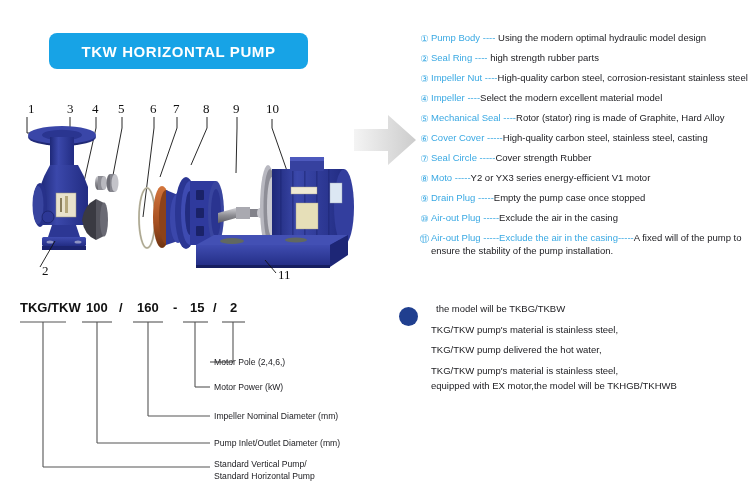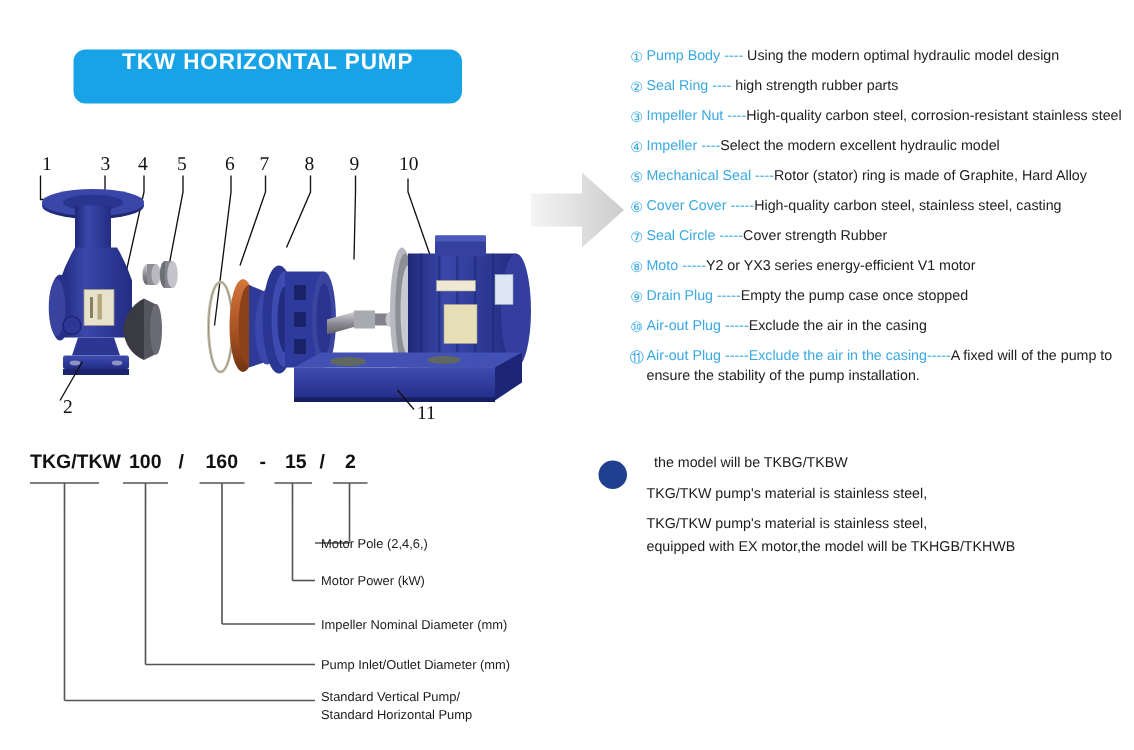--- a/index.html
+++ b/index.html
@@ -9,21 +9,21 @@
     font-family:"Liberation Sans", sans-serif;
     overflow:hidden;
     position:relative;
   }
   .page{position:relative;width:756px;height:500px;}
 
   
   .banner{
     position:absolute;left:49px;top:33px;width:259px;height:36px;
     background:#17a3e6;border-radius:8px;
-    display:flex;align-items:flex-start;justify-content:center;
+    display:flex;align-items:center;justify-content:center;
   }
   .banner-text{
     color:#ffffff;font-size:15px;font-weight:bold;letter-spacing:.6px;
   }
 
   
   .diagram{position:absolute;left:0;top:95px;width:400px;height:195px;}
   .diagram svg{display:block;}
 
   
@@ -267,21 +267,21 @@
       <span class="leg-txt"><span class="part">Seal Ring</span><span class="dash"> ---- </span><span>high strength rubber parts</span></span>
     </div>
 
     <div class="leg-row">
       <span class="leg-num">③</span>
       <span class="leg-txt"><span class="part">Impeller Nut</span><span class="dash"> ----</span><span>High-quality carbon steel, corrosion-resistant stainless steel</span></span>
     </div>
 
     <div class="leg-row">
       <span class="leg-num">④</span>
-      <span class="leg-txt"><span class="part">Impeller</span><span class="dash"> ----</span><span>Select the modern excellent hydraulic model</span></span>
+      <span class="leg-txt"><span class="part">Impeller</span><span class="dash"> ----</span><span>Select the modern excellent material model</span></span>
     </div>
 
     <div class="leg-row">
       <span class="leg-num">⑤</span>
       <span class="leg-txt"><span class="part">Mechanical Seal</span><span class="dash"> ----</span><span>Rotor (stator) ring is made of Graphite, Hard Alloy</span></span>
     </div>
 
     <div class="leg-row">
       <span class="leg-num">⑥</span>
       <span class="leg-txt"><span class="part">Cover Cover</span><span class="dash"> -----</span><span>High-quality carbon steel, stainless steel, casting</span></span>
@@ -361,17 +361,18 @@
         <text x="214" y="172">Standard Vertical Pump/</text>
         <text x="214" y="184">Standard  Horizontal Pump</text>
       </g>
     </svg>
   </div>
 
   <div class="notes">
     <div class="bullet"></div>
     <div class="note-line indent">the model will be TKBG/TKBW</div>
     <div class="note-line">TKG/TKW pump's material is stainless steel,</div>
+    <div class="note-line">TKG/TKW pump delivered the hot water,</div>
     <div class="note-line tight">TKG/TKW pump's material is stainless steel,</div>
     <div class="note-line">equipped with EX motor,the model will be TKHGB/TKHWB</div>
   </div>
 
 </div>
 
 </body></html>

